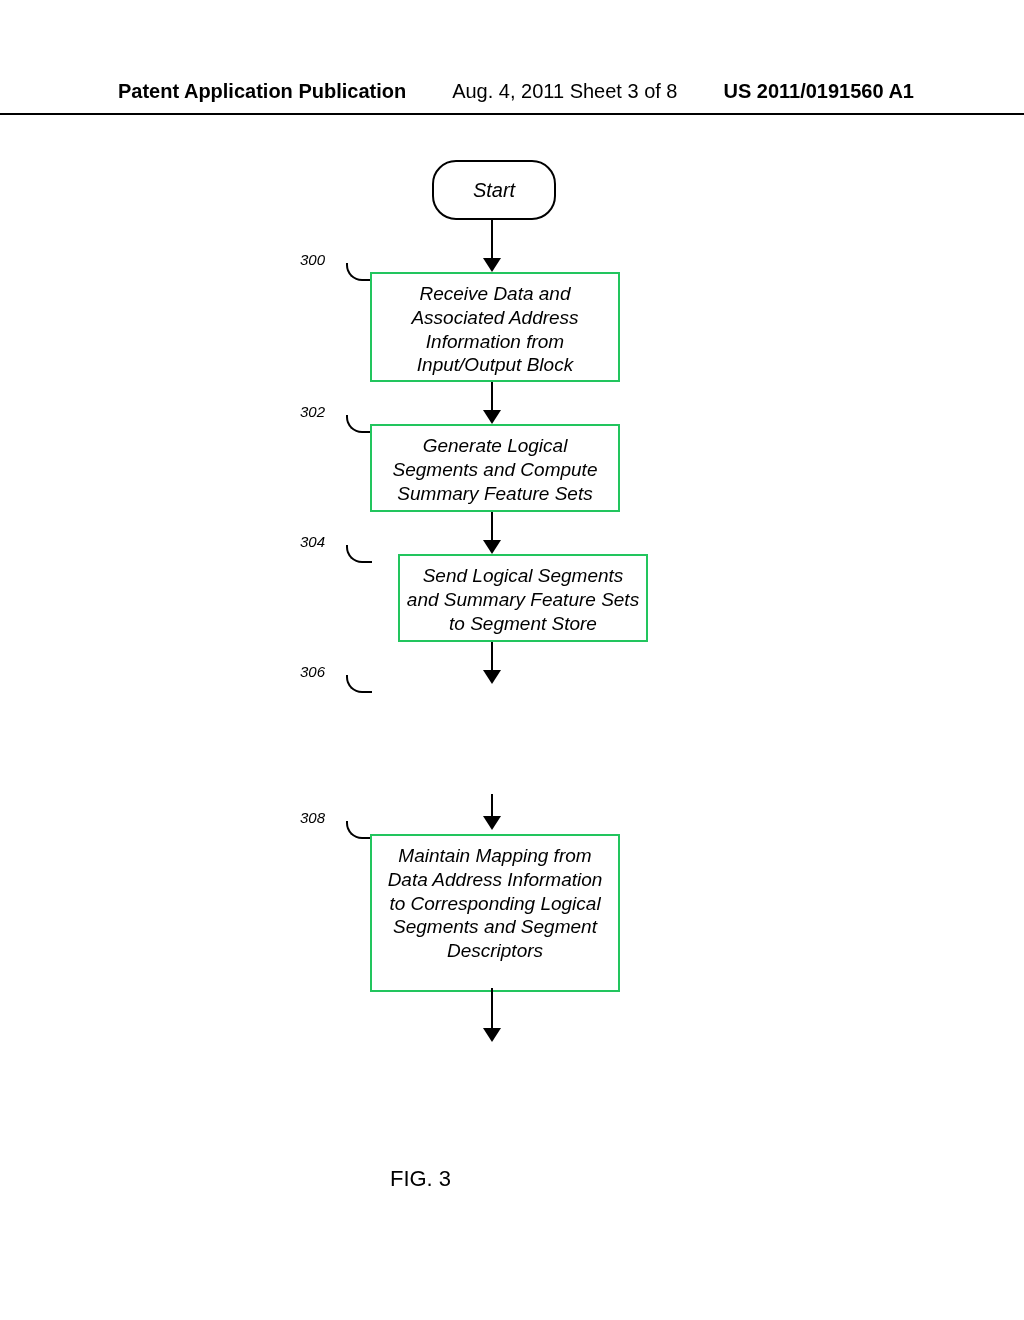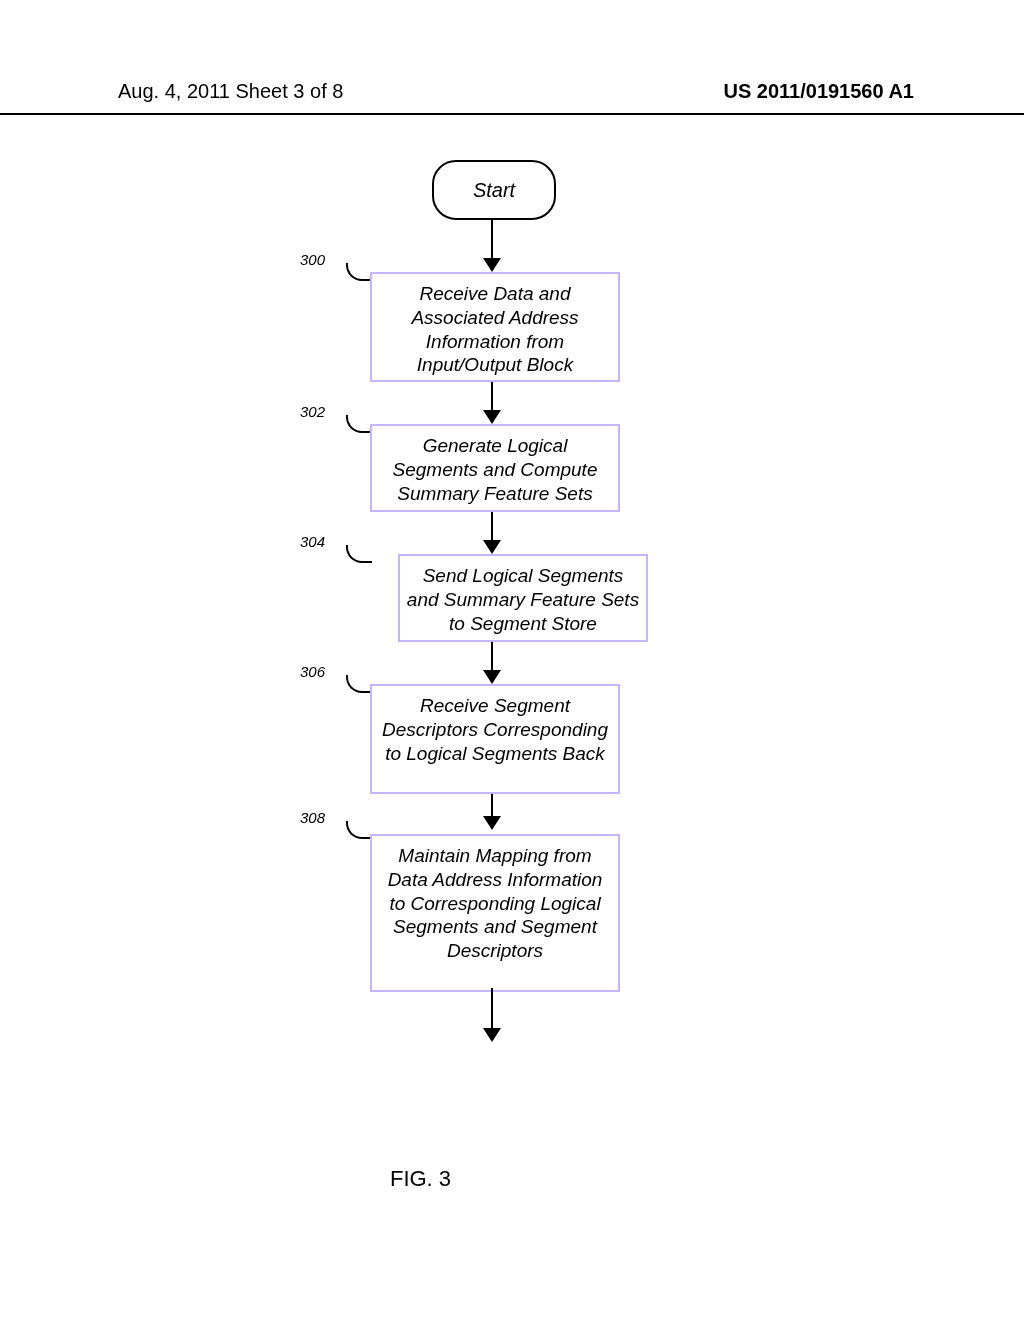--- a/index.html
+++ b/index.html
@@ -55,21 +55,21 @@
     justify-content: center;
     font-size: 20px;
     background: #fff;
   }
 
   
   .proc {
     position: absolute;
     left: 370px;
     width: 250px;
-    border: 2px solid #c4b5fd;
+    border: 2px solid #22c55e;
     background: #fff;
     font-size: 19px;
     text-align: center;
     padding: 8px 6px;
     line-height: 1.25;
     box-sizing: border-box;
   }
 
   
   .vline {
@@ -112,20 +112,21 @@
     width: 841px;
     text-align: center;
     font-size: 22px;
   }
 </style>
 </head>
 <body>
 <div class="page">
 
   <div class="header">
+    <span class="left">Patent Application Publication</span>
     <span class="mid">Aug. 4, 2011  Sheet 3 of 8</span>
     <span class="right">US 2011/0191560 A1</span>
   </div>
 
   <div class="flow">
 
     <div class="term" style="top:10px;">
       <span>Start</span>
     </div>
 
@@ -154,23 +155,20 @@
     <div class="tick" style="top:395px; left:346px;"></div>
     <div class="proc" style="top:404px; height:88px;margin-left:28px;">
       <span>Send Logical Segments and Summary Feature Sets to Segment Store</span>
     </div>
 
     <div class="vline" style="top:492px; height:32px;"></div>
     <div class="arrowhead" style="top:520px;"></div>
 
     <div class="refnum" style="top:513px; left:300px;">306</div>
     <div class="tick" style="top:525px; left:346px;"></div>
-    <div class="proc" style="top:534px; height:110px;">
-      <span>Receive Segment Descriptors Corresponding to Logical Segments Back</span>
-    </div>
 
     <div class="vline" style="top:644px; height:26px;"></div>
     <div class="arrowhead" style="top:666px;"></div>
 
     <div class="refnum" style="top:659px; left:300px;">308</div>
     <div class="tick" style="top:671px; left:346px;"></div>
     <div class="proc" style="top:684px; height:158px;">
       <span>Maintain Mapping from Data Address Information to Corresponding Logical Segments and Segment Descriptors</span>
     </div>
 

